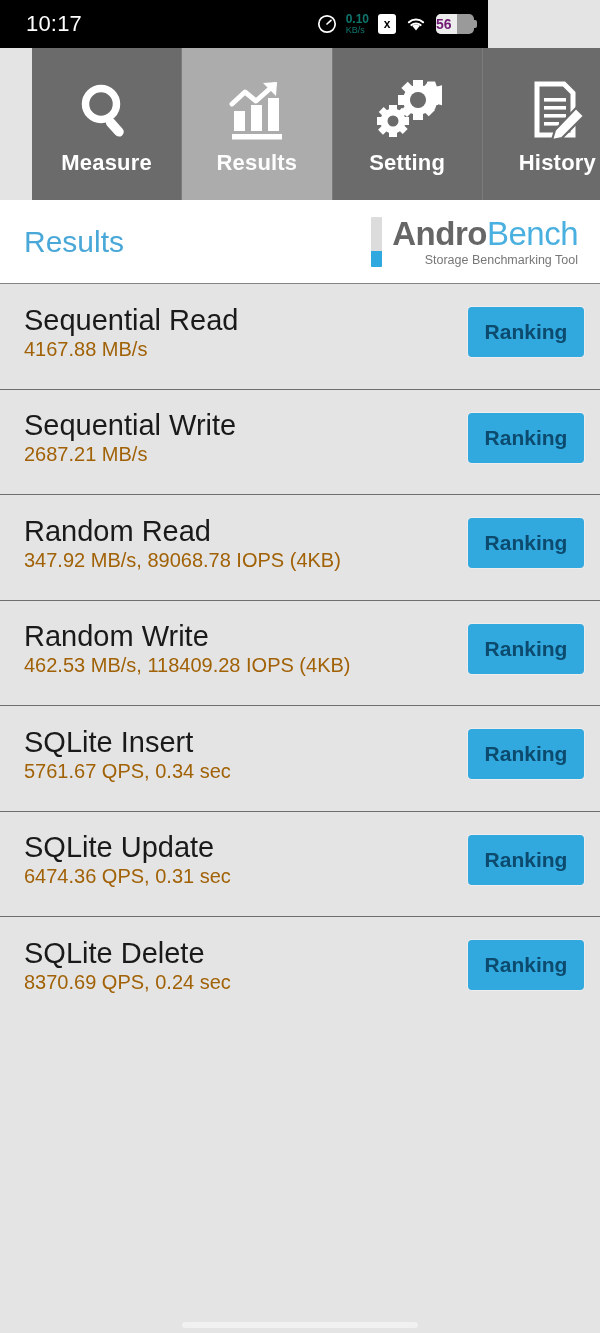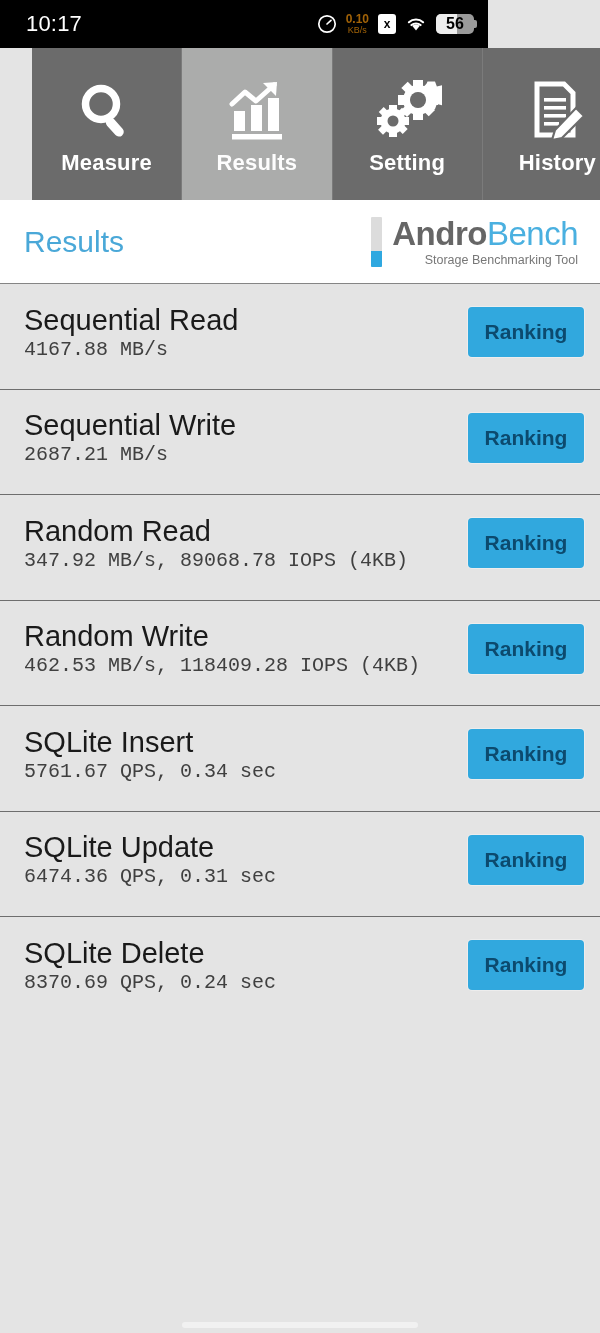--- a/index.html
+++ b/index.html
@@ -20,21 +20,21 @@
   .status-time{
     color:#fff; font-size:22px; font-family:"Liberation Sans", sans-serif;
     letter-spacing:.2px;
   }
   .status-right{
     margin-left:auto; display:flex; align-items:center; gap:9px;
   }
   .speed-ico{ width:20px; height:20px; position:relative; }
   .speed-ico svg{ display:block; }
   .netspeed{
-    color:#a16207; line-height:1.02; text-align:center;
+    color:#0f766e; line-height:1.02; text-align:left;
     font-family:"Liberation Sans", sans-serif;
   }
   .netspeed .ns-val{ font-size:12px; display:block; font-weight:600;}
   .netspeed .ns-unit{ font-size:9px; display:block; }
   .simx{
     width:18px;height:20px;background:#fff;border-radius:3px;
     display:flex;align-items:center;justify-content:center;
     color:#000;font-size:12px;font-weight:700;
     font-family:"Liberation Sans", sans-serif;
   }
@@ -45,22 +45,22 @@
   }
   .battery::after{
     content:""; position:absolute; right:-3px; top:6px;
     width:3px;height:8px;background:#9a9a9a;border-radius:0 2px 2px 0;
   }
   .battery .bfill{
     position:absolute;left:0;top:0;bottom:0;width:56%;
     background:#ededed;border-radius:5px 0 0 5px;
   }
   .battery .blabel{
-    position:relative;z-index:2;width:100%;text-align:center;
-    font-size:16px;font-weight:700;color:#000000;
+    position:relative;z-index:2;width:100%;
+    font-size:14px;font-weight:700;color:#701a75;
     font-family:"Liberation Sans", sans-serif;
   }
 
   
   .tabbar{
     position:absolute; top:48px; left:0; width:600px; height:156px;
     display:flex; background:#6b6b6b;margin-left:32px;
   }
   .tab{
     flex:1 1 0; display:flex; flex-direction:column;
@@ -120,22 +120,22 @@
     padding:0 16px 8px 24px; border-top:1px solid #6e6e6e;
     background:#e4e4e4;
   }
   .row:first-child{ border-top:1px solid #858585; }
   .row-texts{ display:flex; flex-direction:column; gap:4px; }
   .row-title{
     font-size:29px; color:#1a1a1a; line-height:1.05;
     font-family:"Liberation Sans", sans-serif; font-weight:400;
   }
   .row-value{
-    font-size:20px; color:#404040; line-height:1.05;
-    font-family:Liberation Mono, monospace;
+    font-size:20px; color:#a16207; line-height:1.05;
+    font-family:Liberation Sans, sans-serif;
   }
   .rank-btn{
     margin-left:auto; width:116px; height:50px; background:#31a8de;
     border:none; border-radius:4px; color:#0c4a6e; font-size:21px;
     font-weight:700; font-family:"Liberation Sans", sans-serif;
     cursor:pointer; box-shadow:0 0 0 1px rgba(255,255,255,.35);
     display:flex; align-items:center; justify-content:center;
   }
 
   

